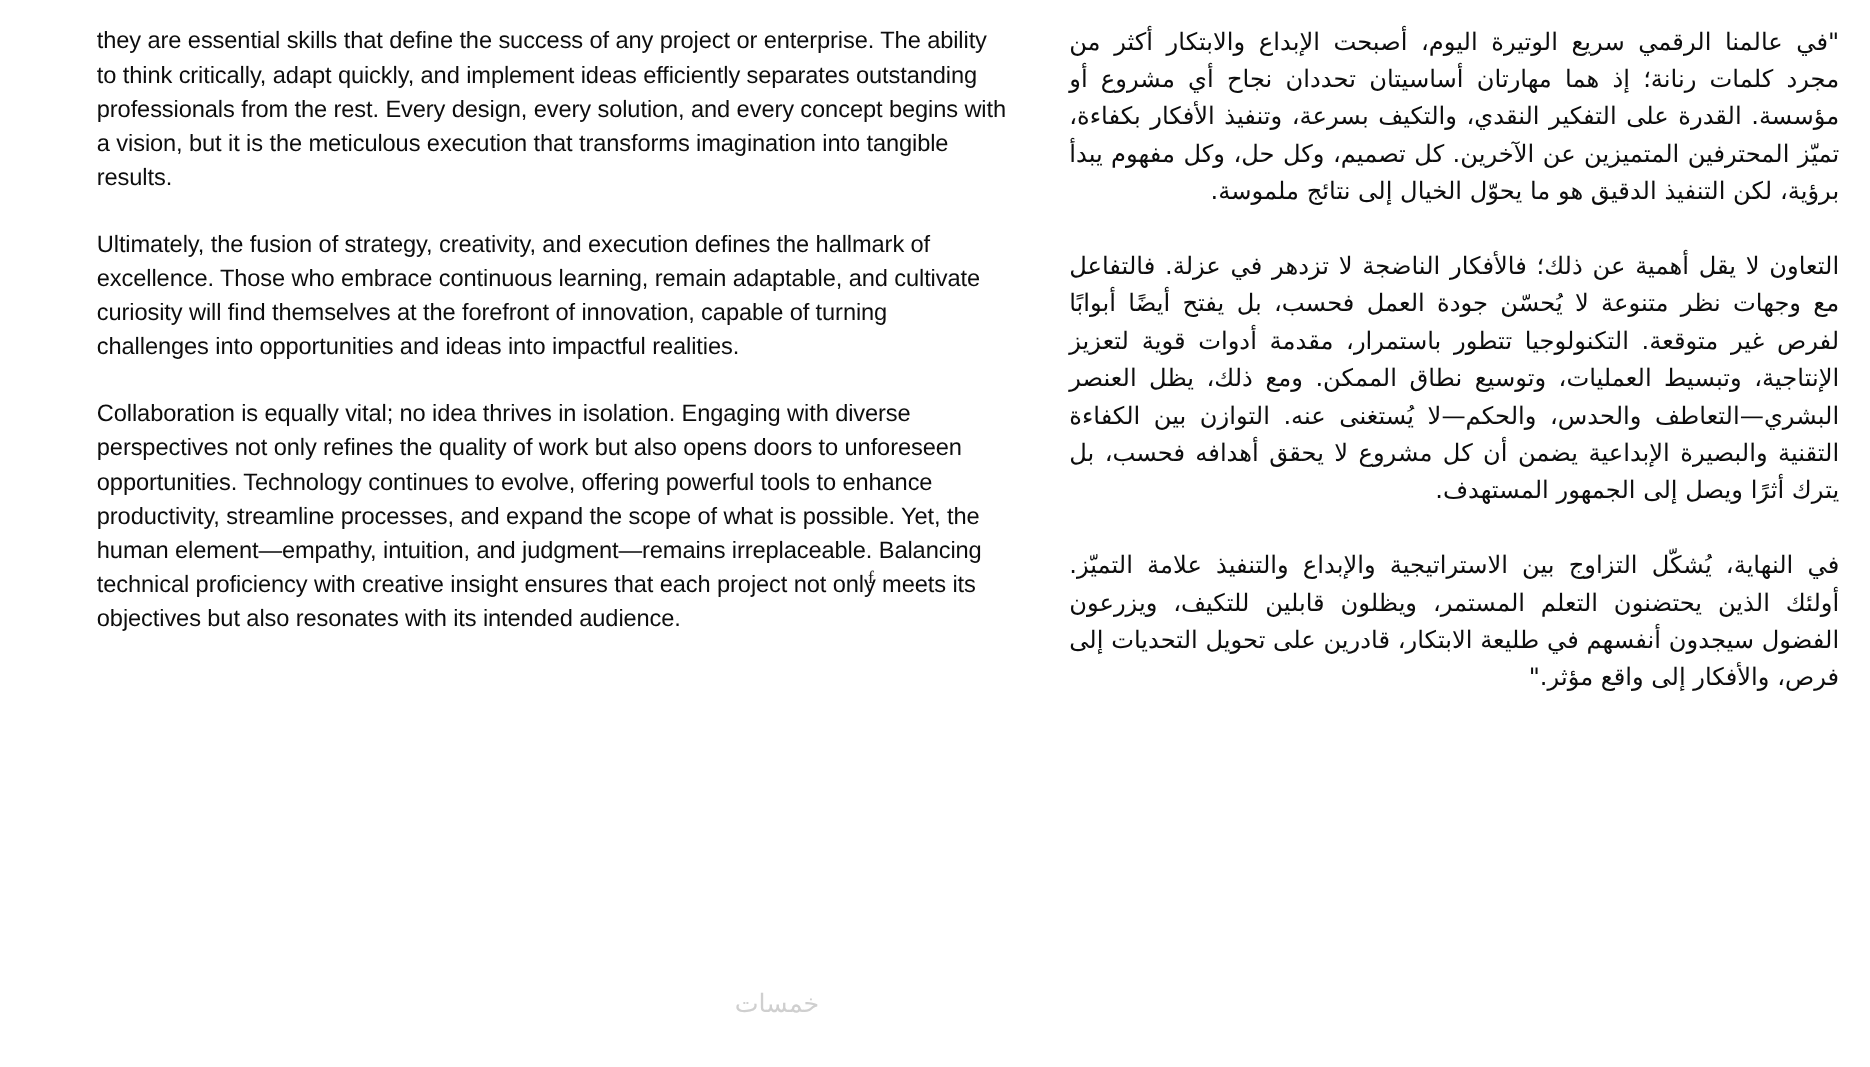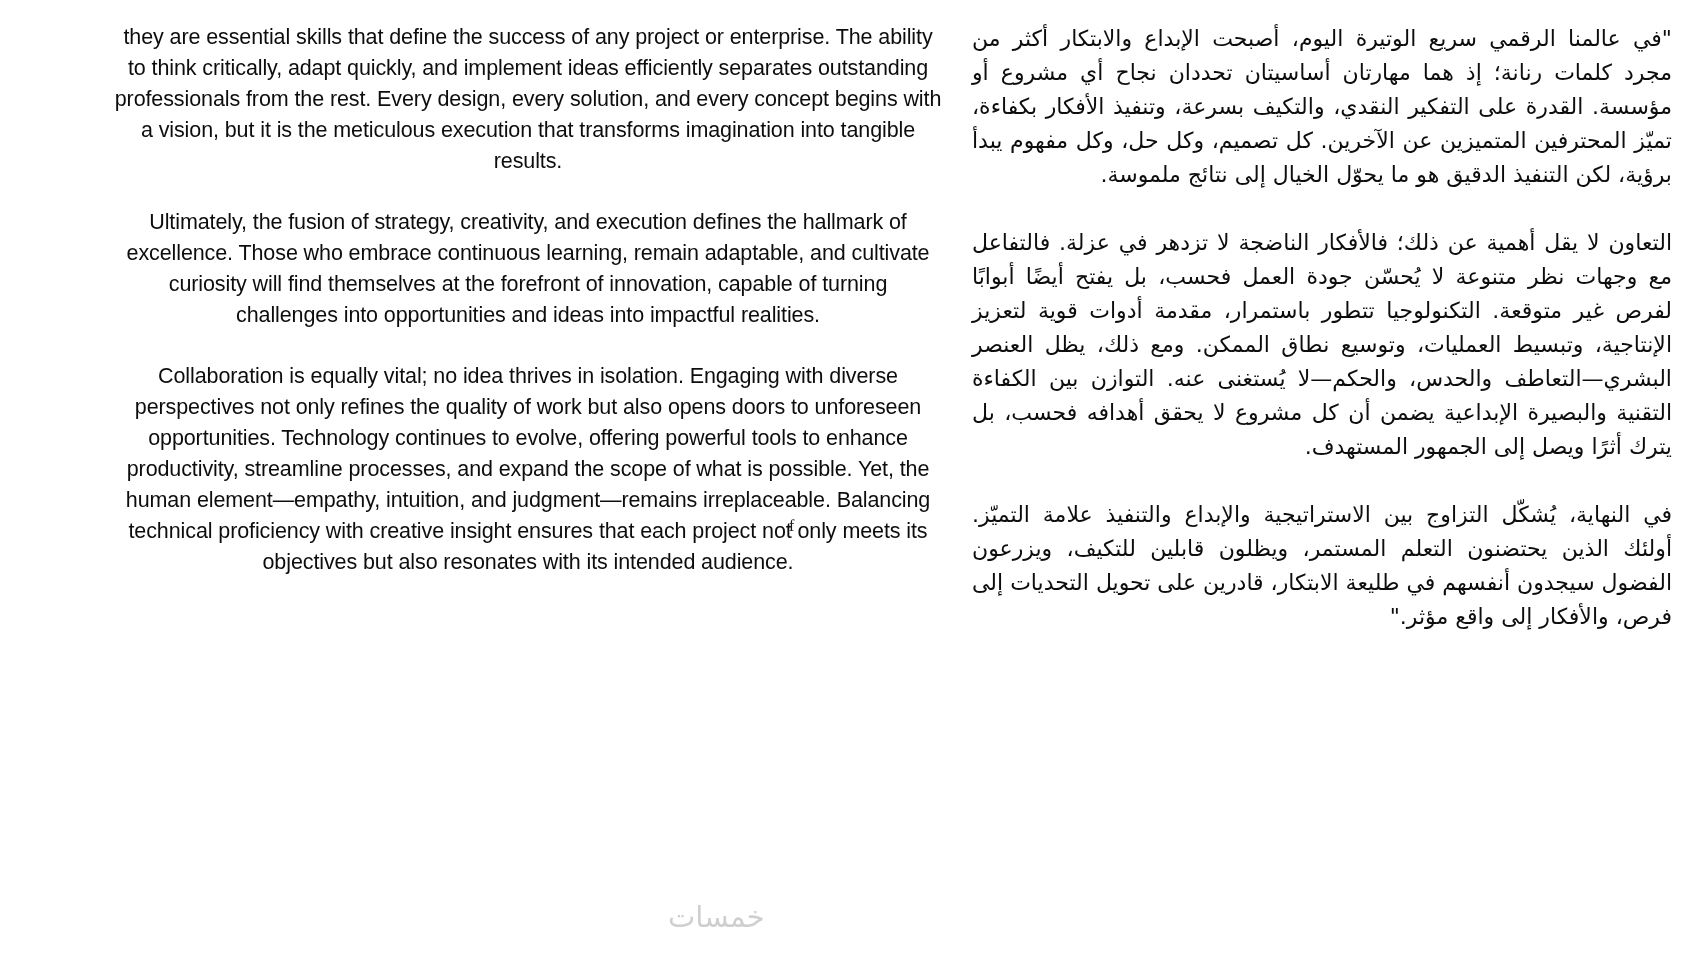--- a/index.html
+++ b/index.html
@@ -21,21 +21,20 @@
     height: 970px;
     box-sizing: border-box;
   }
   .col {
     position: absolute;
     top: 22px;
   }
   .col-left {
     left: 88px;
     width: 880px;
-    text-align: center;
   }
   .col-right {
     right: 28px;
     width: 700px;
     direction: rtl;
     text-align: right;
   }
   .para-en {
     font-family: "Liberation Sans", sans-serif;
     font-size: 21.5px;
@@ -59,21 +58,21 @@
     text-align-last: right;
   }
   .para-ar:last-child {
     margin-bottom: 0;
   }
   .watermark {
     position: absolute;
     left: 668px;
     top: 900px;
     font-family: "DejaVu Sans", sans-serif;
-    font-size: 29px;
+    font-size: 23px;
     color: #cfcfcf;
     letter-spacing: 2px;
     user-select: none;
     direction: rtl;
   }
   .stray-mark {
     position: absolute;
     left: 789px;
     top: 517px;
     font-family: "Liberation Serif", serif;

